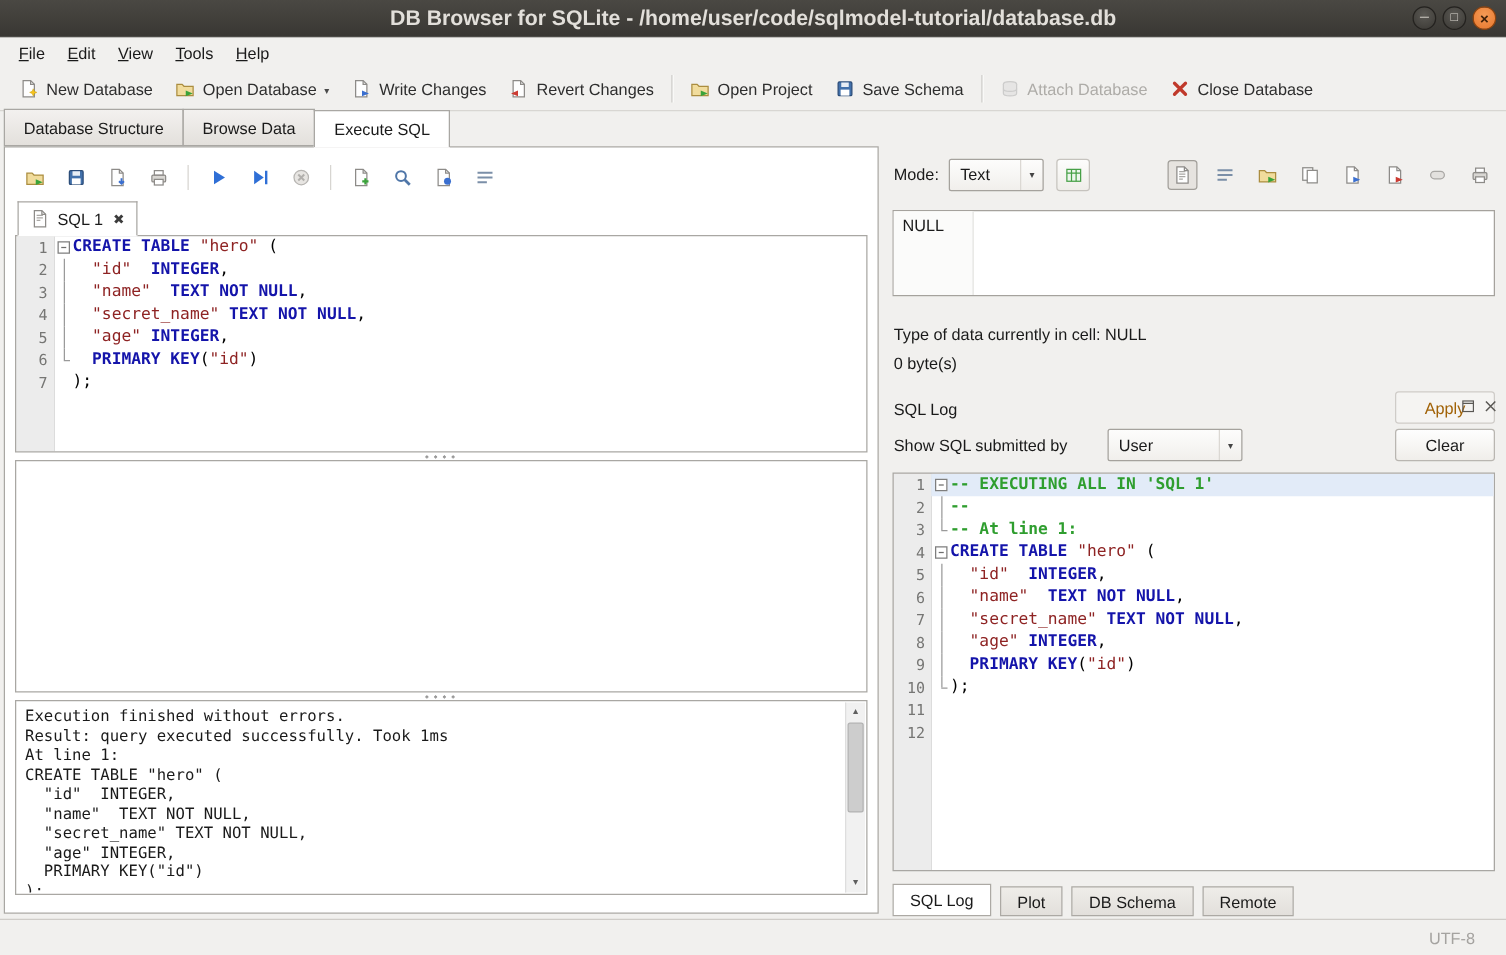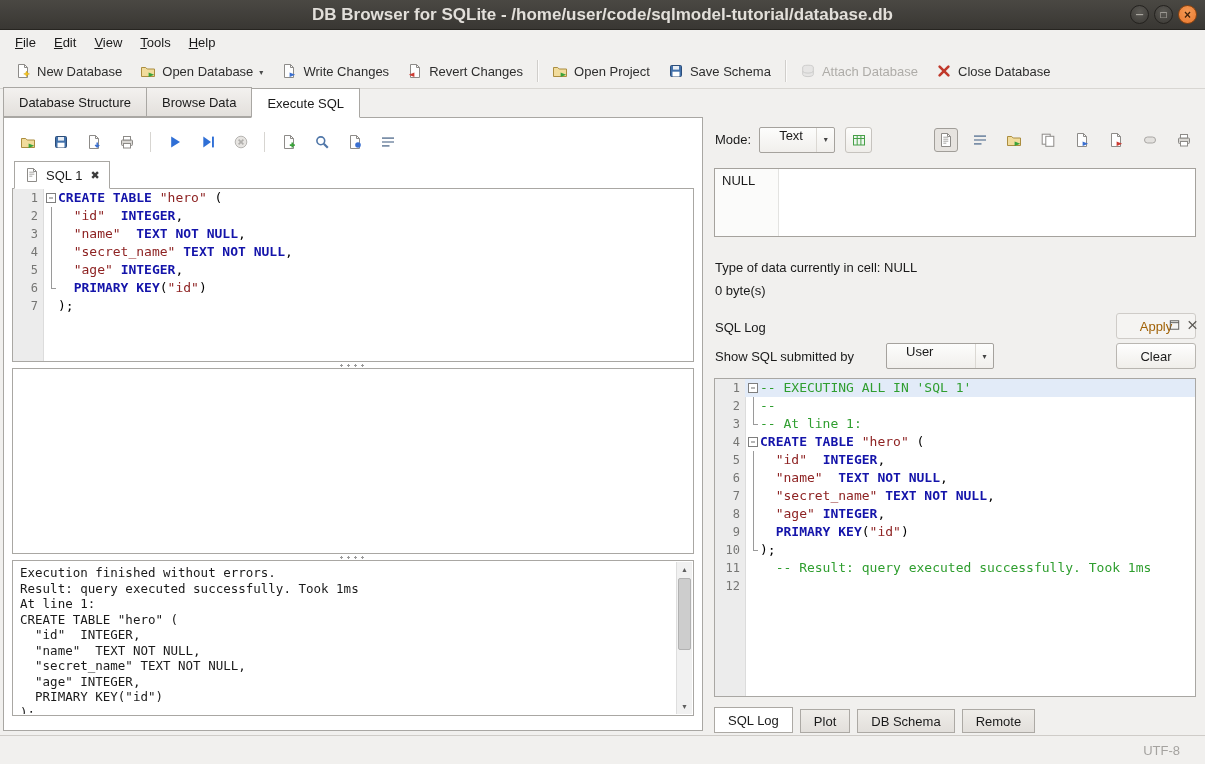--- a/index.html
+++ b/index.html
@@ -67,21 +67,21 @@
   .fold{width:15px;flex:none;position:relative;display:flex;align-items:center;justify-content:center;}
   .fold.start::before{content:"";width:8px;height:8px;border:1px solid #7e7e7e;background:#fff;}
   .fold.start::after{content:"";position:absolute;left:50%;top:50%;width:4px;height:1px;
     background:#6e6e6e;transform:translate(-50%,-50%);}
   .fold.mid::before{content:"";position:absolute;left:50%;top:0;bottom:0;width:1px;background:#9a9a9a;}
   .fold.end::before{content:"";position:absolute;left:50%;top:0;height:50%;width:1px;background:#9a9a9a;}
   .fold.end::after{content:"";position:absolute;left:50%;top:50%;width:5px;height:1px;background:#9a9a9a;}
   .code-text{white-space:pre;}
   .tk-k{color:var(--kw);font-weight:bold;}
   .tk-i{color:var(--ident);}
-  .tk-c{color:var(--comment);}
+  .tk-c{color:var(--comment);font-weight:bold;}
   .tk-p{color:#000;}
 
   .splitter{height:6px;display:flex;align-items:center;justify-content:center;}
   .dots{width:30px;height:3px;background:radial-gradient(circle,#999 1.1px,transparent 1.3px) left center/7px 3px repeat-x;}
 
   .results{height:186px;border:1px solid #a9a7a3;background:#fff;}
 
   .exec-log-wrap{position:relative;height:156px;border:1px solid #a9a7a3;background:#fff;}
   .exec-log{position:absolute;left:1px;top:1px;right:18px;bottom:1px;padding:3px 6px;
     font-family:"DejaVu Sans Mono",monospace;font-size:12.5px;line-height:15.5px;white-space:pre;overflow:hidden;}
@@ -92,21 +92,21 @@
   .sb-thumb{position:absolute;left:1px;right:1px;top:16px;height:72px;background:#cdcdcd;
     border:1px solid #b2b2b2;border-radius:2px;}
 
   
   .dock-header{position:absolute;left:0;right:0;height:22px;display:flex;align-items:center;padding-left:9px;}
   .dock-icons{position:absolute;right:5px;top:1px;display:flex;gap:3px;}
   .dicon{width:15px;height:15px;display:flex;align-items:center;justify-content:center;}
 
   .mode-row{position:absolute;top:37px;left:9px;right:9px;height:27px;display:flex;align-items:center;}
   .combo{height:26px;border:1px solid #a5a29d;border-radius:2px;
-    background:linear-gradient(#fdfdfc,#f1efec);display:flex;align-items:flex-start;padding-left:19px;}
+    background:linear-gradient(#fdfdfc,#f1efec);display:flex;align-items:center;padding-left:8px;}
   .combo .arrow{margin-left:auto;width:18px;height:100%;display:flex;align-items:center;justify-content:center;
     font-size:8px;color:#444;border-left:1px solid #dbd8d3;}
   .icon-btn{width:27px;height:26px;display:flex;align-items:center;justify-content:center;margin-left:10px;
     border:1px solid #c6c3be;border-radius:3px;background:linear-gradient(#fdfdfc,#efede9);}
   .cell-icons{margin-left:auto;display:flex;gap:10px;align-items:center;}
   .ci{width:24px;height:24px;display:flex;align-items:center;justify-content:center;border-radius:3px;}
   .ci.pressed{border:1px solid #a19e99;background:#e6e3df;}
 
   .cell-box{position:absolute;top:79px;left:8px;right:9px;height:69px;border:1px solid #a5a29d;background:#fff;}
   .cell-gutter{position:absolute;left:0;top:0;bottom:0;width:64px;background:#fbfbfa;border-right:1px solid #e3e3e1;}
@@ -620,21 +620,21 @@
           <span class="ln">10</span>
           <span class="lbody">
             <span class="fold end"></span>
             <span class="code-text"><span class="tk-p">);</span></span>
           </span>
         </div>
         <div class="code-line">
           <span class="ln">11</span>
           <span class="lbody">
             <span class="fold "></span>
-            <span class="code-text"><span class="tk-p">  </span><span class="tk-c">-- Result: query executed successfully. Took 1ms</span></span>
+            <span class="code-text"><span class="tk-p">  </span></span>
           </span>
         </div>
         <div class="code-line">
           <span class="ln">12</span>
           <span class="lbody">
             <span class="fold "></span>
             <span class="code-text"></span>
           </span>
         </div>
       </div>

